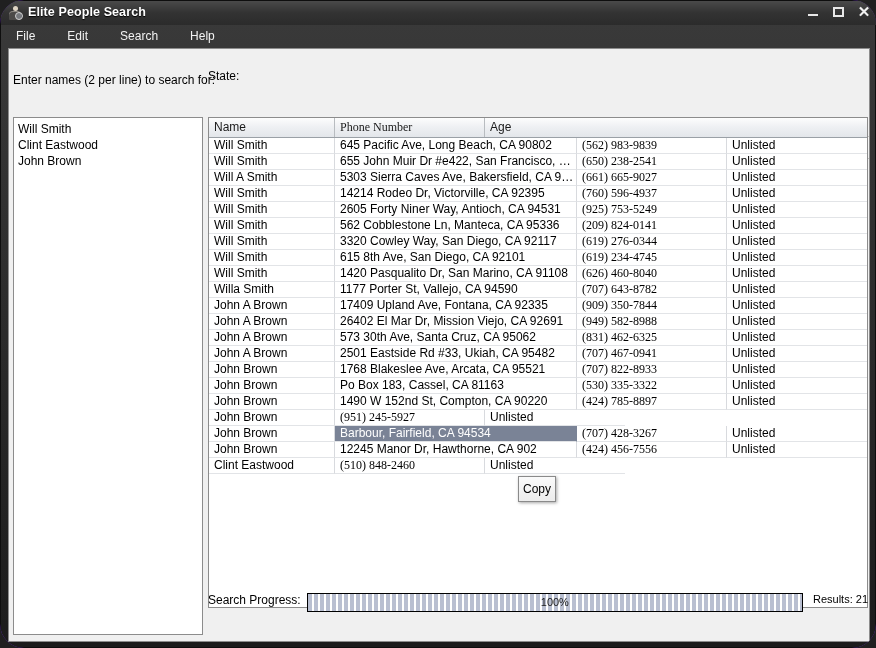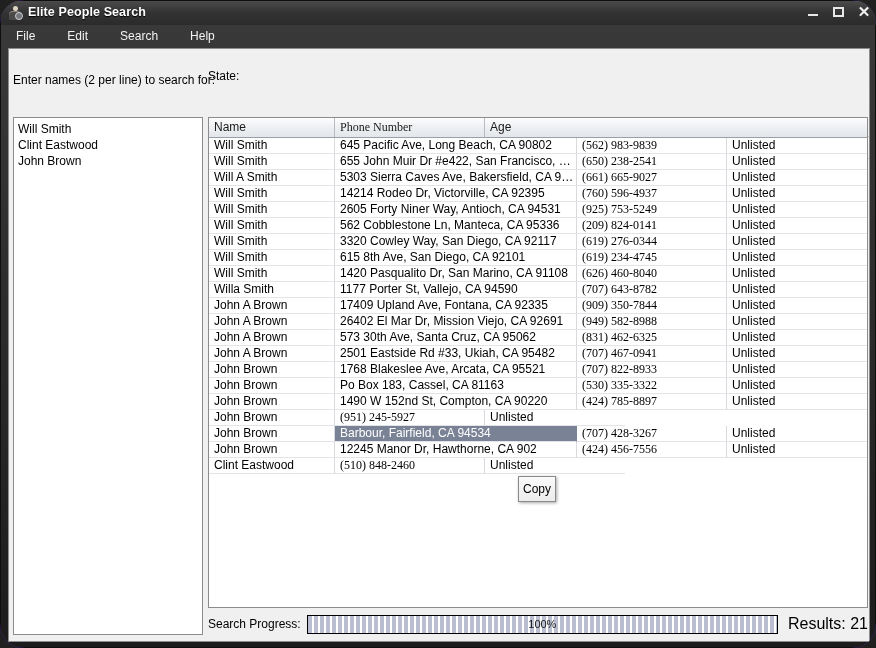--- a/index.html
+++ b/index.html
@@ -324,24 +324,23 @@
     color: #000;
     text-align: center;
     line-height: 24px;
     box-shadow: 1px 1px 3px rgba(0,0,0,.35);
     cursor: default;
   }
 
   
   .statusbar {
     position: absolute;
-    left: 199px; top: 562px;
+    left: 199px; top: 544px;
     width: 660px; height: 26px;
     display: flex;
-    align-items: center;
   }
   .lbl-progress {
     font-size: 12px;
     white-space: nowrap;
     margin-right: 6px;
   }
   .progress {
     position: relative;
     flex: 1;
     height: 19px;
@@ -360,21 +359,21 @@
     );
   }
   .progress .pct {
     position: absolute;
     left: 0; right: 0; top: 2px;
     text-align: center;
     font-size: 11px;
     color: #1b1b1b;
   }
   .lbl-results {
-    font-size: 16px;
+    font-size: 11px;
     white-space: nowrap;
     margin-left: 10px;
     text-align: right;
   }
 </style>
 </head>
 <body>
 
 <div id="app">
   <div class="win-frame">

